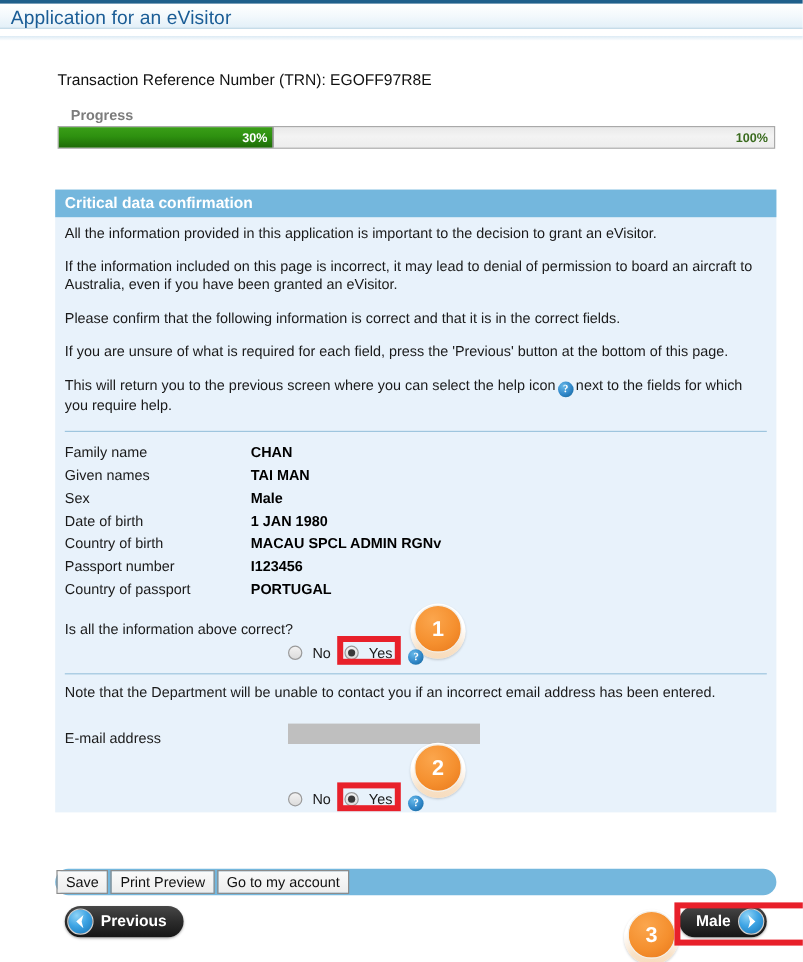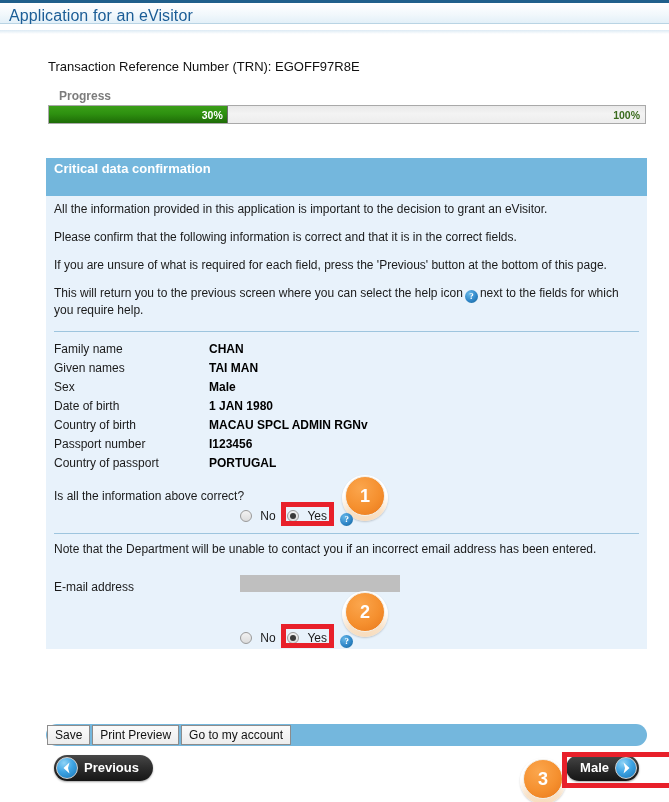--- a/index.html
+++ b/index.html
@@ -104,21 +104,21 @@
 
   
   #panel {
     position: absolute;
     left: 46px;
     top: 158px;
     width: 601px;
     background: #e8f2fb;
   }
   #panel-header {
-    height: 38px;
+    height: 23px;
     background: #74b7dd;
     color: #ffffff;
     font-size: 13px;
     font-weight: bold;
     line-height: 22px;
     padding-left: 8px;
     box-sizing: border-box;
   }
   #panel-body {
     padding: 6px 8px 0 8px;
@@ -370,20 +370,21 @@
   <span id="progress-max-label">100%</span>
 </div>
 
 <div id="panel">
 
   <div id="panel-header">Critical data confirmation</div>
 
   <div id="panel-body">
 
     <p class="para">All the information provided in this application is important to the decision to grant an eVisitor.</p>
+    <p class="para">If the information included on this page is incorrect, it may lead to denial of permission to board an aircraft to Australia, even if you have been granted an eVisitor.</p>
     <p class="para bold">Please confirm that the following information is correct and that it is in the correct fields.</p>
     <p class="para">If you are unsure of what is required for each field, press the 'Previous' button at the bottom of this page.</p>
     <p class="para"><span>This will return you to the previous screen where you can select the help icon</span><span class="helpicon">?</span><span>next to the fields for which you require help.</span></p>
 
     <hr class="sep">
 
     <table id="details">
       <tbody>
         <tr>
           <td class="k">Family name</td>

